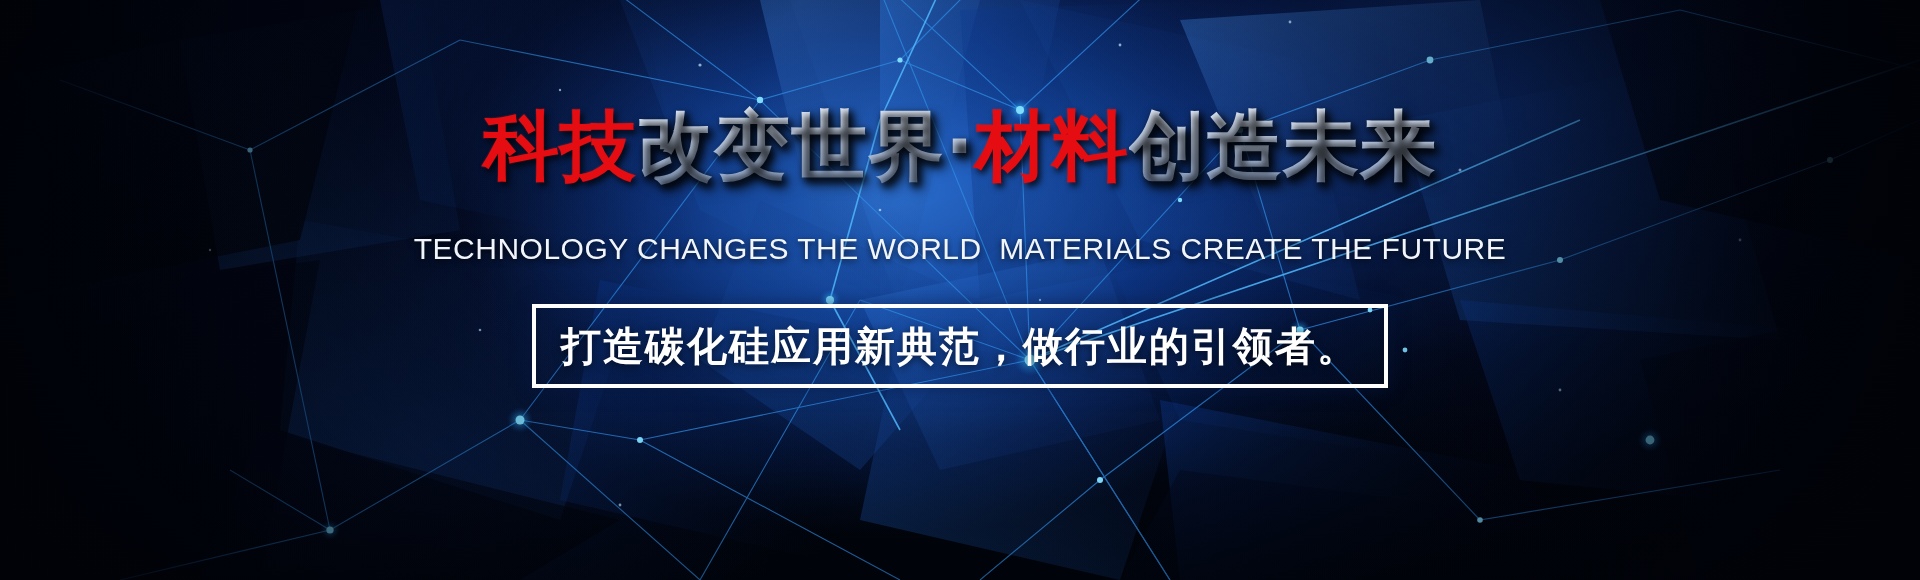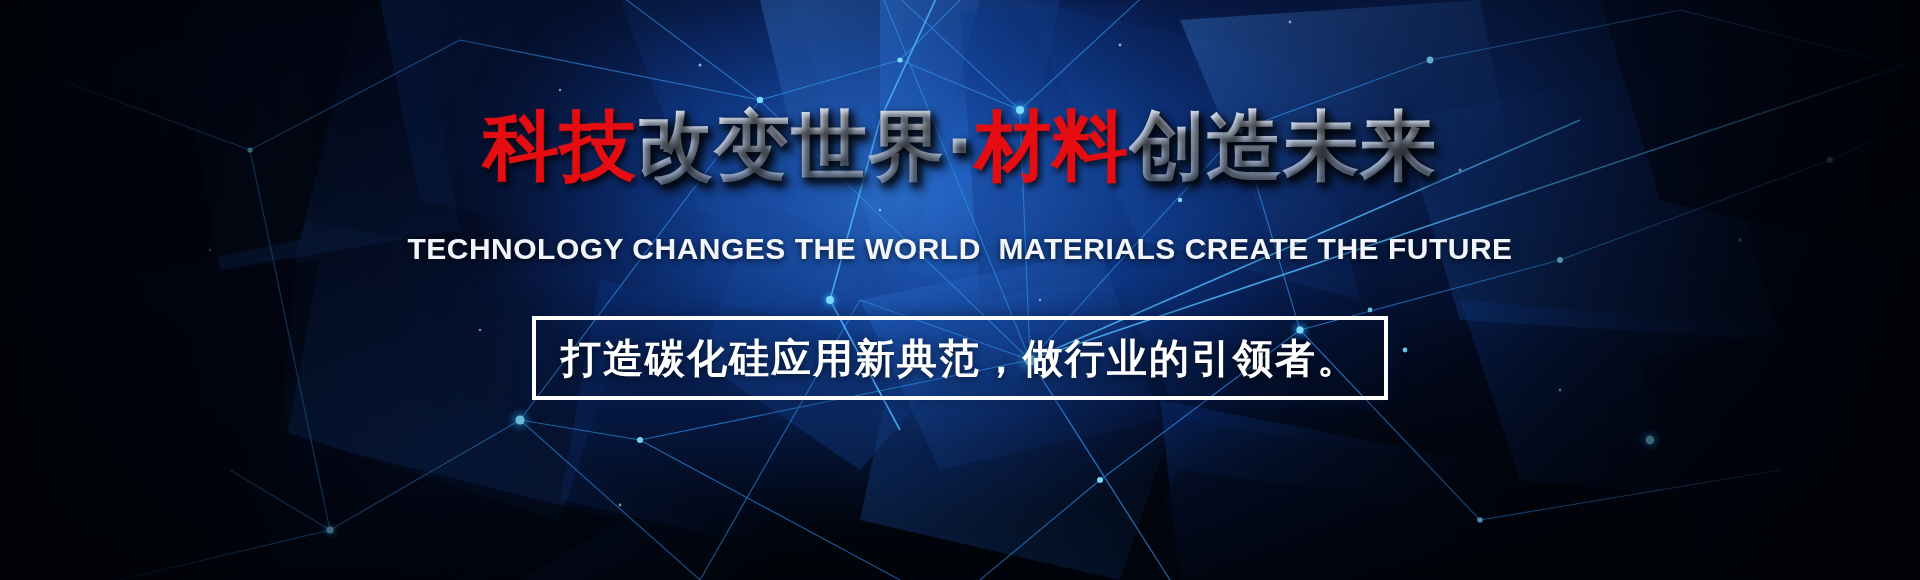--- a/index.html
+++ b/index.html
@@ -72,30 +72,30 @@
     background: linear-gradient(180deg, #e9f0fb 0%, #c2d1e9 48%, #8fa6cc 100%);
     -webkit-background-clip: text;
     background-clip: text;
     -webkit-text-fill-color: transparent;
     filter: drop-shadow(3px 4px 5px rgba(0,0,0,0.8));
   }
 
   #subtitle {
     margin-top: 22px;
     font-family: "Liberation Sans", sans-serif;
-    font-weight: 700;
+    font-weight: 400;
     font-size: 30px;
     letter-spacing: 0.5px;
     color: #f2f6fc;
     white-space: pre;
     text-shadow: 0 2px 6px rgba(0,0,0,0.7);
   }
 
   #slogan-box {
-    margin-top: 24px;
+    margin-top: 12px;
     width: 856px;
     height: 84px;
     box-sizing: border-box;
     border: 4px solid #ffffff;
     display: flex;
     align-items: center;
     justify-content: center;
     box-shadow: 0 0 16px rgba(8,24,64,0.6);
   }
   #slogan-text {

